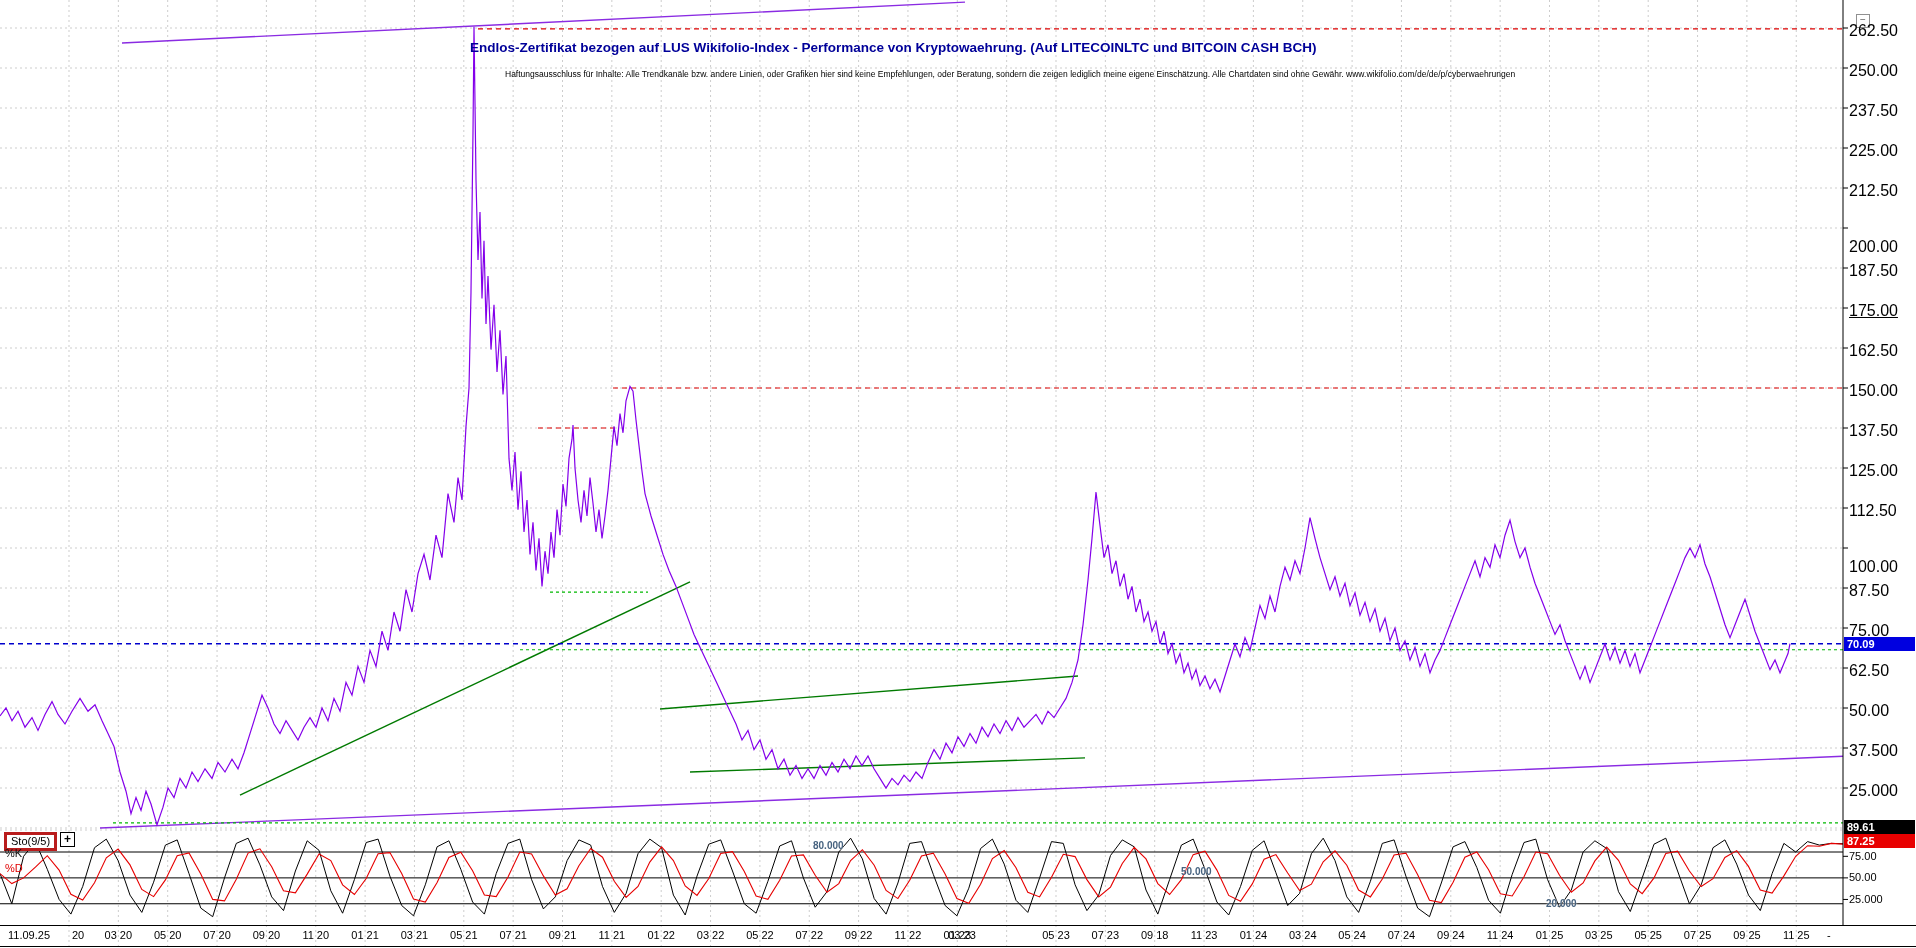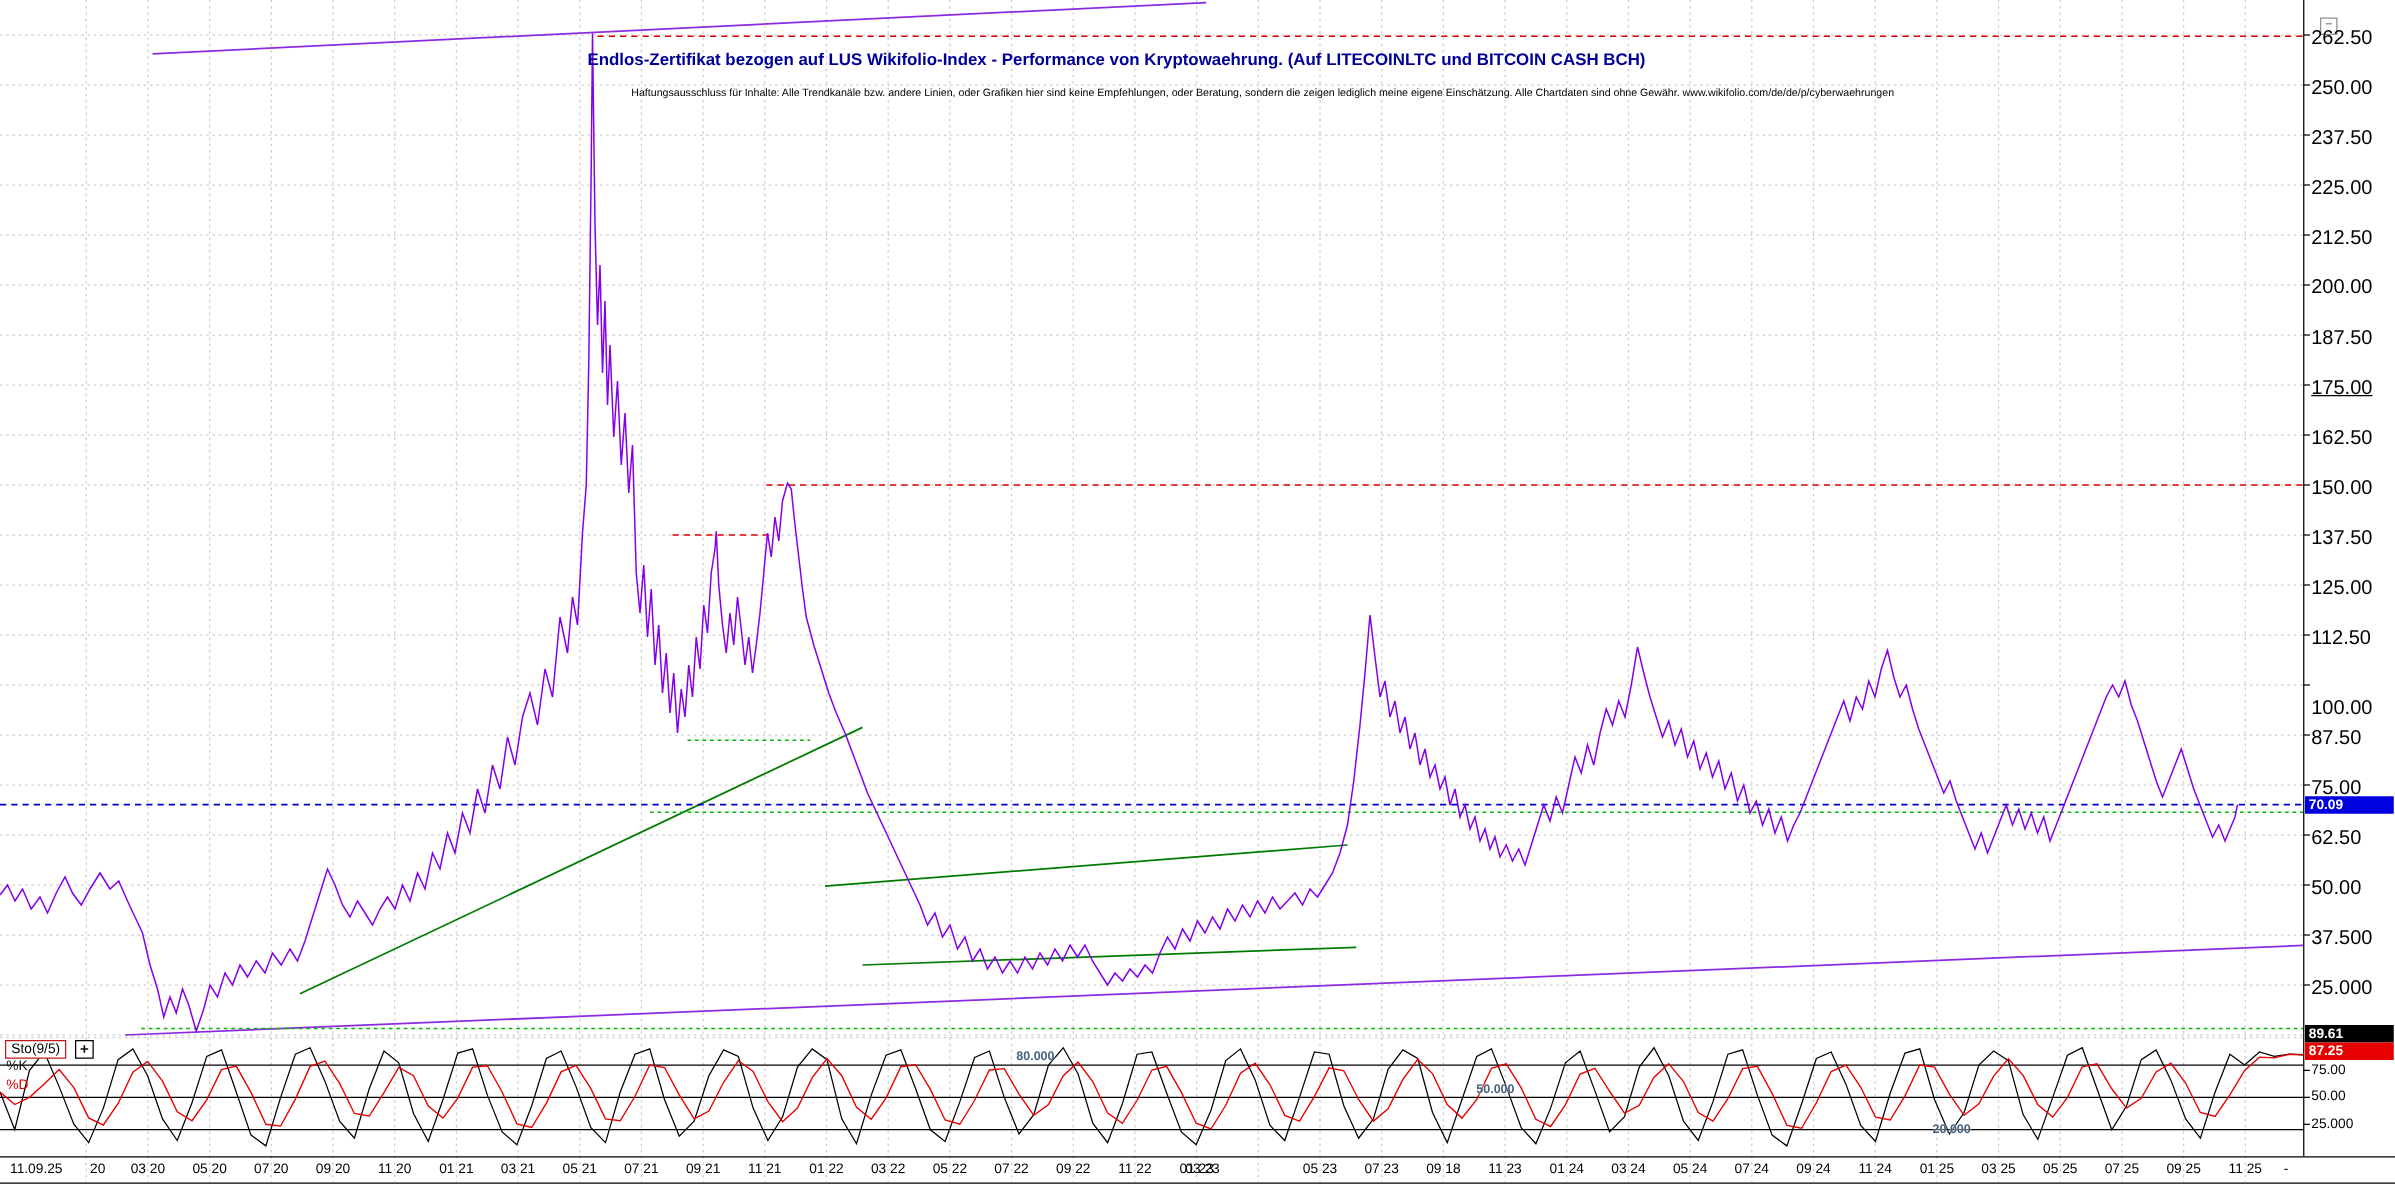--- a/index.html
+++ b/index.html
@@ -11,21 +11,21 @@
   .ylab{position:absolute;left:1849px;font-size:16px;color:#000;white-space:nowrap;}
   .slab{position:absolute;left:1849px;font-size:11px;color:#000;white-space:nowrap;}
   .xlab{position:absolute;top:929px;font-size:11px;color:#000;white-space:nowrap;text-align:center;width:46px;}
   .xlab-first{position:absolute;top:929px;left:8px;font-size:11px;color:#000;}
   .xlab-last{position:absolute;top:929px;left:1827px;font-size:11px;color:#000;}
   .valbox{position:absolute;left:1844px;width:71px;height:14px;font-size:11px;font-weight:bold;
           color:#fff;line-height:14px;padding-left:3px;box-sizing:border-box;}
   .price-box{top:637px;background:#0000e0;}
   .kbox{top:820px;background:#000;}
   .dbox{top:834px;background:#e80000;}
-  .stobox{position:absolute;left:4px;top:832px;border:1px solid #b91c1c;background:#fff;font-size:11px;
+  .stobox{position:absolute;left:4px;top:832px;border:3px solid #b91c1c;background:#fff;font-size:11px;
           padding:0 4px;height:13px;line-height:13px;z-index:5;}
   .addbox{position:absolute;left:60px;top:832px;border:1px solid #000;background:#fff;width:13px;height:13px;
           line-height:12px;text-align:center;font-size:12px;font-weight:bold;z-index:5;}
   .klab{position:absolute;left:5px;top:847px;font-size:11px;color:#111;z-index:5;}
   .dlab{position:absolute;left:5px;top:862px;font-size:11px;color:#e00000;z-index:5;}
   .lvl{position:absolute;font-size:10px;font-weight:bold;color:#46627f;z-index:4;
        text-shadow:0 0 2px #fff;}
   .lvl80{left:813px;top:840px;} .lvl50{left:1181px;top:866px;} .lvl20{left:1546px;top:898px;}
   .collapse{position:absolute;left:1856px;top:14px;width:12px;height:12px;border:1px solid #909090;
             color:#606060;font-size:10px;line-height:10px;text-align:center;background:#fff;}
@@ -143,21 +143,21 @@
   <div class="disclaimer">Haftungsausschluss für Inhalte: Alle Trendkanäle bzw. andere Linien, oder Grafiken hier sind keine Empfehlungen, oder Beratung, sondern die zeigen lediglich meine eigene Einschätzung. Alle Chartdaten sind ohne Gewähr.  www.wikifolio.com/de/de/p/cyberwaehrungen</div>
 
   <div class="collapse">−</div>
 
   <div id="ylabels">
       <div class="ylab" style="top: 21.5px;">262.50</div>
       <div class="ylab" style="top: 61.5px;">250.00</div>
       <div class="ylab" style="top: 101.5px;">237.50</div>
       <div class="ylab" style="top: 141.5px;">225.00</div>
       <div class="ylab" style="top: 181.5px;">212.50</div>
-      <div class="ylab" style="top: 221px;">200.00</div>
+      <div class="ylab" style="top: 238px;">200.00</div>
       <div class="ylab" style="top: 261.5px;">187.50</div>
       <div class="ylab" style="top: 301.5px; text-decoration: underline;">175.00</div>
       <div class="ylab" style="top: 341.5px;">162.50</div>
       <div class="ylab" style="top: 381.5px;">150.00</div>
       <div class="ylab" style="top: 421.5px;">137.50</div>
       <div class="ylab" style="top: 461.5px;">125.00</div>
       <div class="ylab" style="top: 501.5px;">112.50</div>
       <div class="ylab" style="top: 541.5px; margin-top: 16px;">100.00</div>
       <div class="ylab" style="top: 581.5px;">87.50</div>
       <div class="ylab" style="top: 621.5px;">75.00</div>

